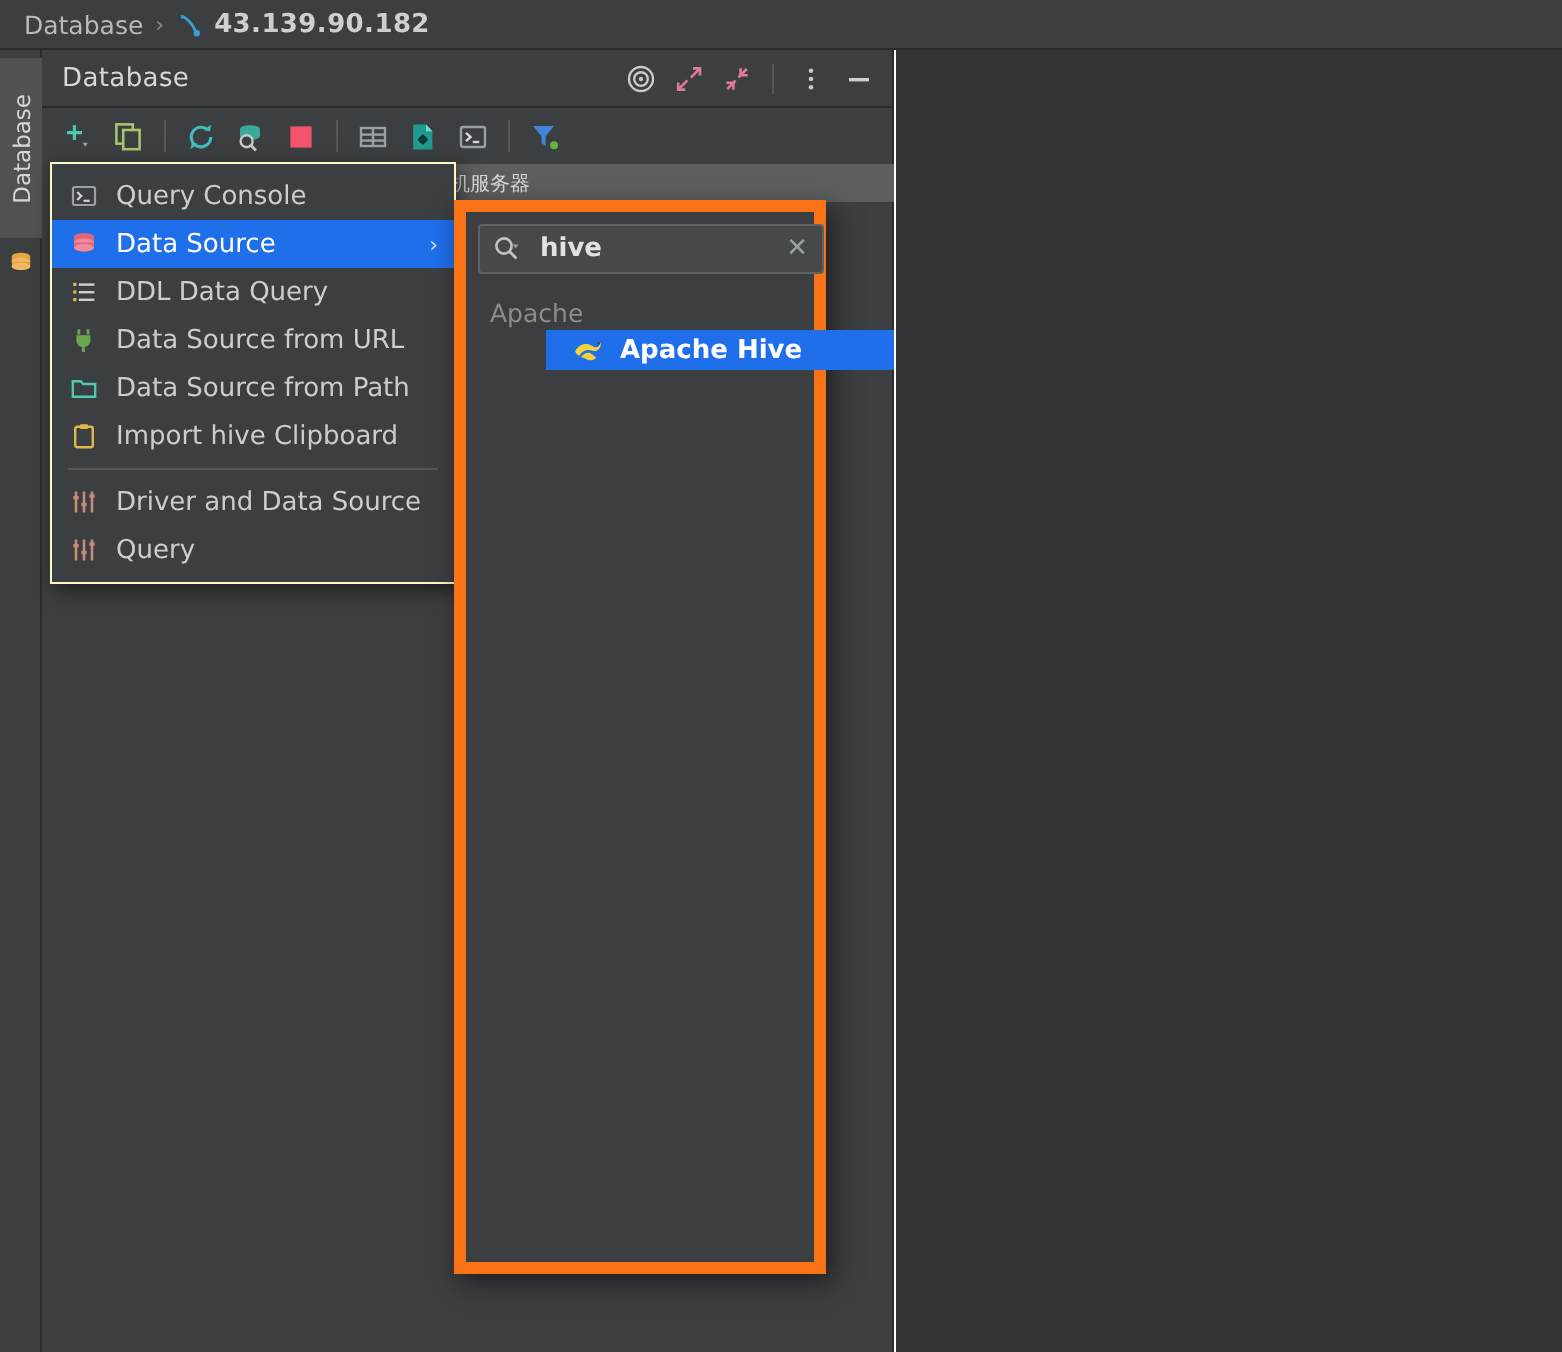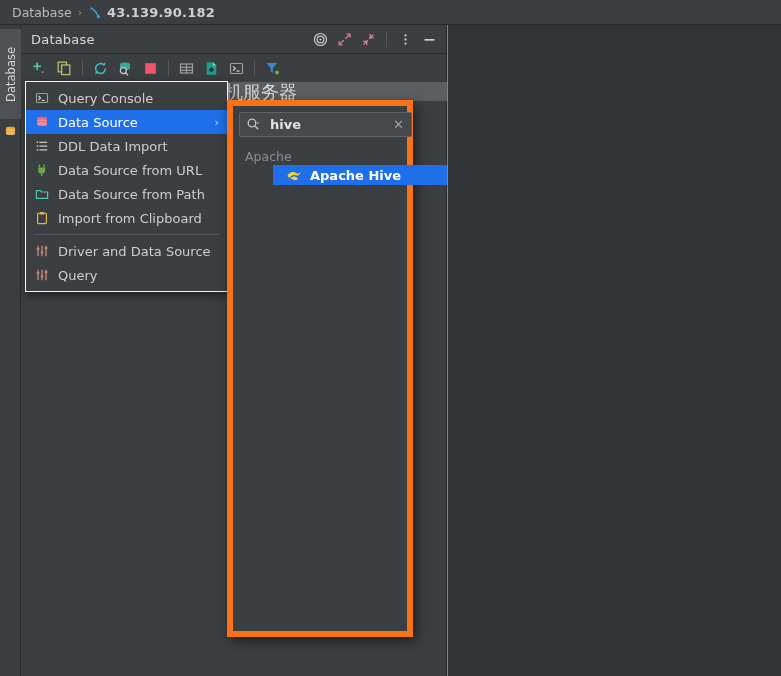--- a/index.html
+++ b/index.html
@@ -6,21 +6,21 @@
   body{
     width:781px;height:676px;
     background:#3c3f41;
     font-family:"DejaVu Sans","Liberation Sans",sans-serif;
     font-size:12px;
     color:#bbbbbb;
     overflow:hidden;
     position:relative;
     -webkit-font-smoothing:antialiased;
   }
-  .root{position:absolute;inset:0;background:#d946ef;}
+  .root{position:absolute;inset:0;background:#ffffff;}
 
   
   .topbar{
     position:absolute;left:0;top:0;width:781px;height:25px;
     background:#3c3f41;
     border-bottom:1px solid #2b2b2b;
     display:flex;align-items:center;
     padding-left:12px;box-sizing:border-box;
   }
   .crumb{color:#b9b9b9;font-size:12.5px;}
@@ -69,21 +69,21 @@
   }
   .tb-btn{width:25px;height:24px;display:flex;align-items:center;justify-content:center;border-radius:3px;}
   .tb-sep{width:1px;height:16px;background:#555859;margin:0 5px;}
 
   .tw-body{position:absolute;left:0;top:57px;right:0;bottom:0;background:#3c3f41;}
 
   
   .tree-strip{
     position:absolute;left:200px;top:0px;width:226px;height:19px;
     background:#5c5f61;
-    color:#dadada;font-size:18px;
+    color:#dadada;font-size:10px;
     display:flex;align-items:center;
     padding-left:4px;box-sizing:border-box;
     overflow:hidden;
   }
 
   
   .menu{
     position:absolute;left:25px;top:81px;width:203px;
     background:#3c3f41;
     border:1px solid #fef9c3;
@@ -341,21 +341,21 @@
       <span class="ic">
         <svg width="14" height="14" viewBox="0 0 14 14">
           <rect x="1.6" y="2.4" width="1.6" height="1.6" fill="#e0b84a"></rect>
           <rect x="1.6" y="6.2" width="1.6" height="1.6" fill="#e0b84a"></rect>
           <rect x="1.6" y="10" width="1.6" height="1.6" fill="#e0b84a"></rect>
           <rect x="4.4" y="2.7" width="7.8" height="1.2" fill="#cfcfcf"></rect>
           <rect x="4.4" y="6.5" width="7.8" height="1.2" fill="#cfcfcf"></rect>
           <rect x="4.4" y="10.3" width="7.8" height="1.2" fill="#cfcfcf"></rect>
         </svg>
       </span>
-      <span class="lbl">DDL Data Import</span>
+      <span class="lbl">DDL Data Query</span>
     </div>
 
     <div class="mi">
       <span class="ic">
         <svg width="14" height="14" viewBox="0 0 14 14">
           <path d="M4.4 1.6 V4.2 M9 1.6 V4.2" stroke="#6aa84f" stroke-width="1.4"></path>
           <path d="M3.2 4.6 h7 v2.6 a3.5 3.5 0 0 1 -7 0 Z" fill="#6aa84f"></path>
           <path d="M6.7 10.7 V13" stroke="#6aa84f" stroke-width="1.5"></path>
         </svg>
       </span>
@@ -371,21 +371,21 @@
       <span class="lbl">Data Source from Path</span>
     </div>
 
     <div class="mi">
       <span class="ic">
         <svg width="14" height="14" viewBox="0 0 14 14">
           <rect x="2.6" y="2.4" width="8.8" height="10.2" rx="1" fill="none" stroke="#e0b84a" stroke-width="1.2"></rect>
           <rect x="5" y="1.1" width="4" height="2.4" rx=".5" fill="#e0b84a"></rect>
         </svg>
       </span>
-      <span class="lbl">Import from Clipboard</span>
+      <span class="lbl">Import hive Clipboard</span>
     </div>
 
     <div class="m-sep"></div>
 
     <div class="mi">
       <span class="ic">
         <svg width="14" height="14" viewBox="0 0 14 14">
           <path d="M3 1.8 V12.2 M7 1.8 V12.2 M11 1.8 V12.2" stroke="#c98a7a" stroke-width="1.3"></path>
           <rect x="1.7" y="4" width="2.6" height="1.7" fill="#c98a7a"></rect>
           <rect x="5.7" y="7.4" width="2.6" height="1.7" fill="#c98a7a"></rect>

